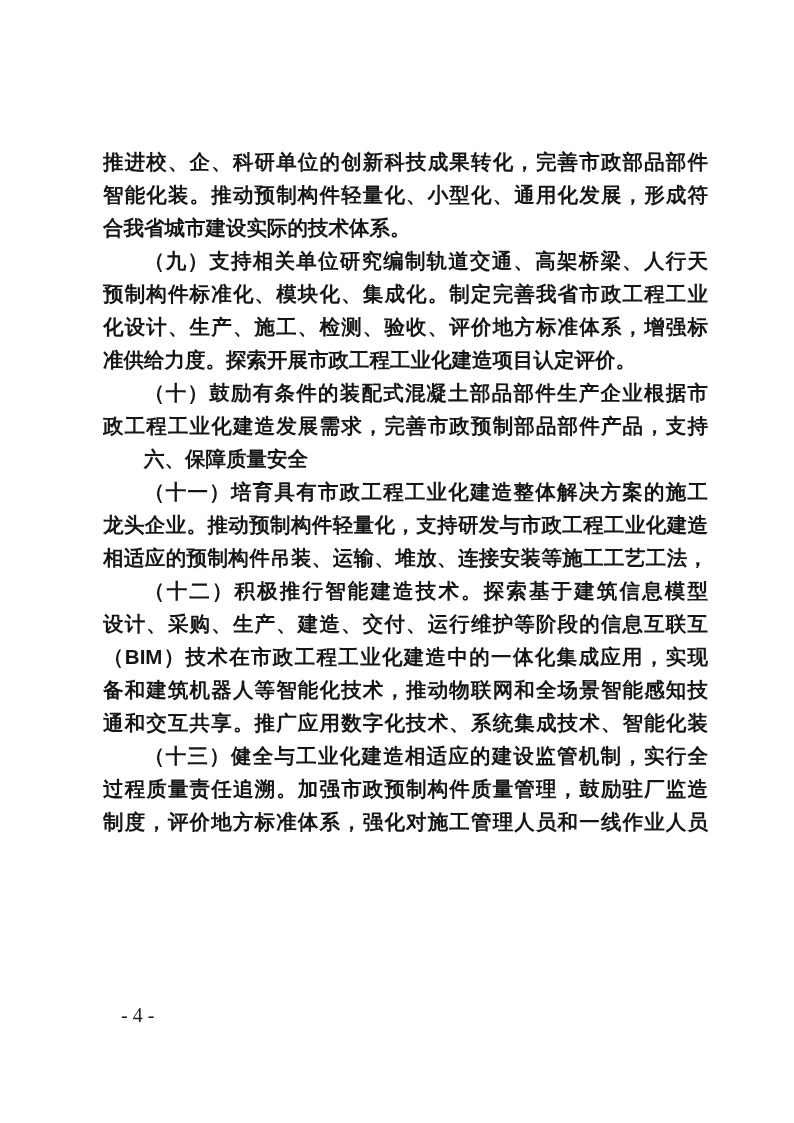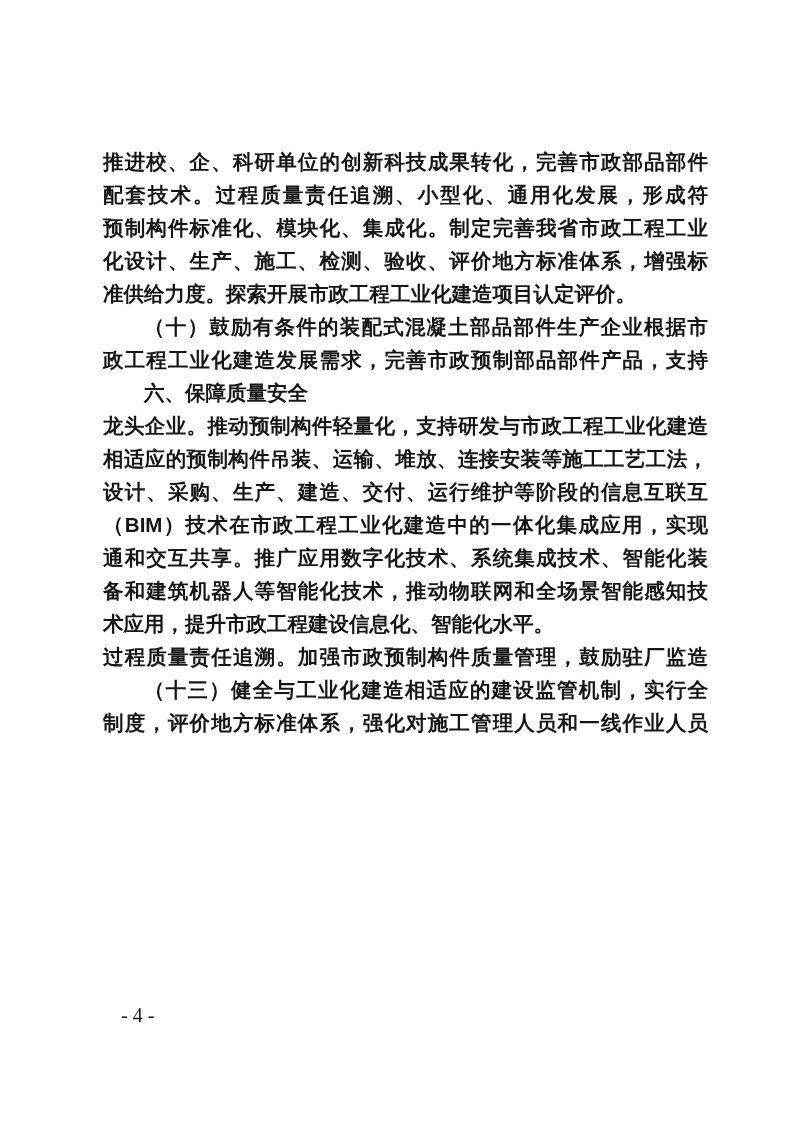--- a/index.html
+++ b/index.html
@@ -40,47 +40,50 @@
     color: #1d1d1d;
   }
 </style>
 </head>
 <body>
 
 <div class="page">
   <main class="text-block">
       <div class="para">
         <div class="line fill">推进校、企、科研单位的创新科技成果转化，完善市政部品部件</div>
-        <div class="line fill">配套技术。过程质量责任追溯、小型化、通用化发展，形成符</div>
+        <div class="line fill">智能化装。推动预制构件轻量化、小型化、通用化发展，形成符</div>
+        <div class="line">合我省城市建设实际的技术体系。</div>
       </div>
       <div class="para">
+        <div class="line fill indent">（九）支持相关单位研究编制轨道交通、高架桥梁、人行天</div>
         <div class="line fill">预制构件标准化、模块化、集成化。制定完善我省市政工程工业</div>
         <div class="line fill">化设计、生产、施工、检测、验收、评价地方标准体系，增强标</div>
         <div class="line">准供给力度。探索开展市政工程工业化建造项目认定评价。</div>
       </div>
       <div class="para">
         <div class="line fill indent">（十）鼓励有条件的装配式混凝土部品部件生产企业根据市</div>
         <div class="line fill">政工程工业化建造发展需求，完善市政预制部品部件产品，支持</div>
       </div>
       <div class="para">
         <div class="line indent">六、保障质量安全</div>
       </div>
       <div class="para">
+        <div class="line fill indent">（十一）培育具有市政工程工业化建造整体解决方案的施工</div>
         <div class="line fill">龙头企业。推动预制构件轻量化，支持研发与市政工程工业化建造</div>
         <div class="line fill">相适应的预制构件吊装、运输、堆放、连接安装等施工工艺工法，</div>
       </div>
       <div class="para">
+        <div class="line fill indent">（十二）积极推行智能建造技术。探索基于建筑信息模型</div>
         <div class="line fill">设计、采购、生产、建造、交付、运行维护等阶段的信息互联互</div>
         <div class="line fill">（BIM）技术在市政工程工业化建造中的一体化集成应用，实现</div>
+        <div class="line fill">备和建筑机器人等智能化技术，推动物联网和全场景智能感知技</div>
         <div class="line fill">通和交互共享。推广应用数字化技术、系统集成技术、智能化装</div>
-        <div class="line fill">备和建筑机器人等智能化技术，推动物联网和全场景智能感知技</div>
-        <div class="line">术应用，提升市政工程建设信息化、智能化水平。</div>
       </div>
       <div class="para">
+        <div class="line fill indent">（十三）健全与工业化建造相适应的建设监管机制，实行全</div>
         <div class="line fill">过程质量责任追溯。加强市政预制构件质量管理，鼓励驻厂监造</div>
-        <div class="line fill indent">（十三）健全与工业化建造相适应的建设监管机制，实行全</div>
         <div class="line fill">制度，评价地方标准体系，强化对施工管理人员和一线作业人员</div>
       </div>
     </main>
   <div class="footer">
     <span>- 4 -</span>
   </div>
 </div>
 
 </body></html>

